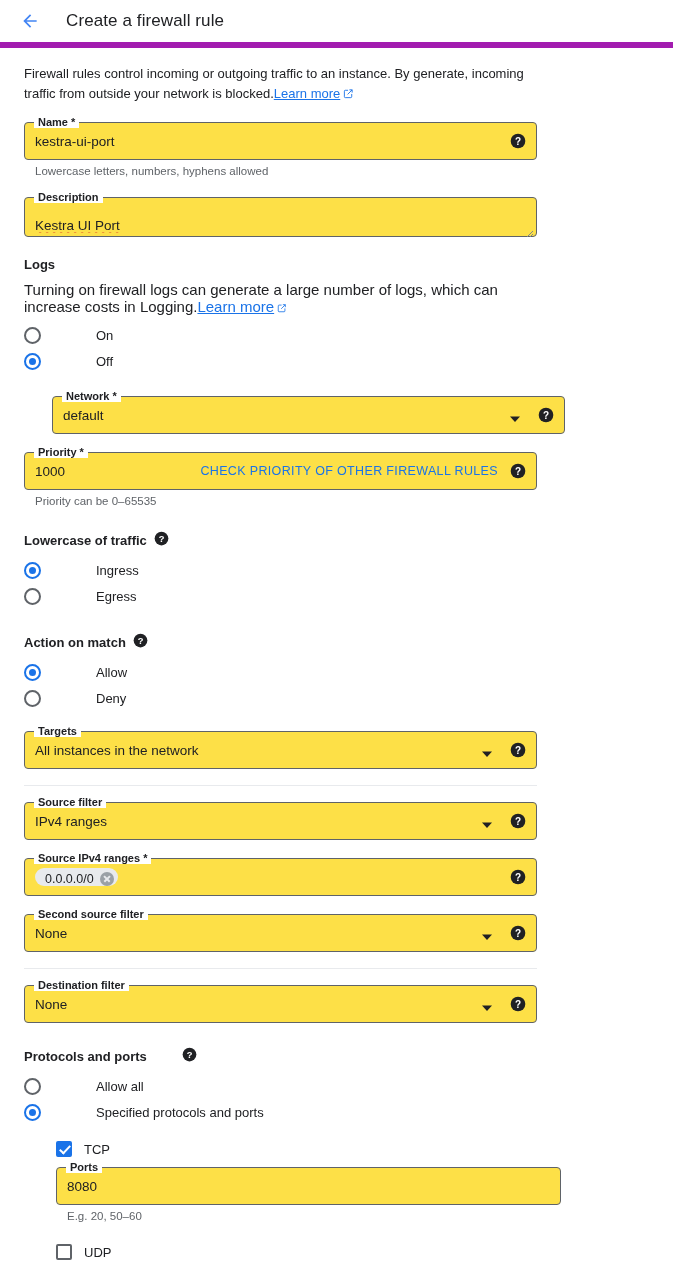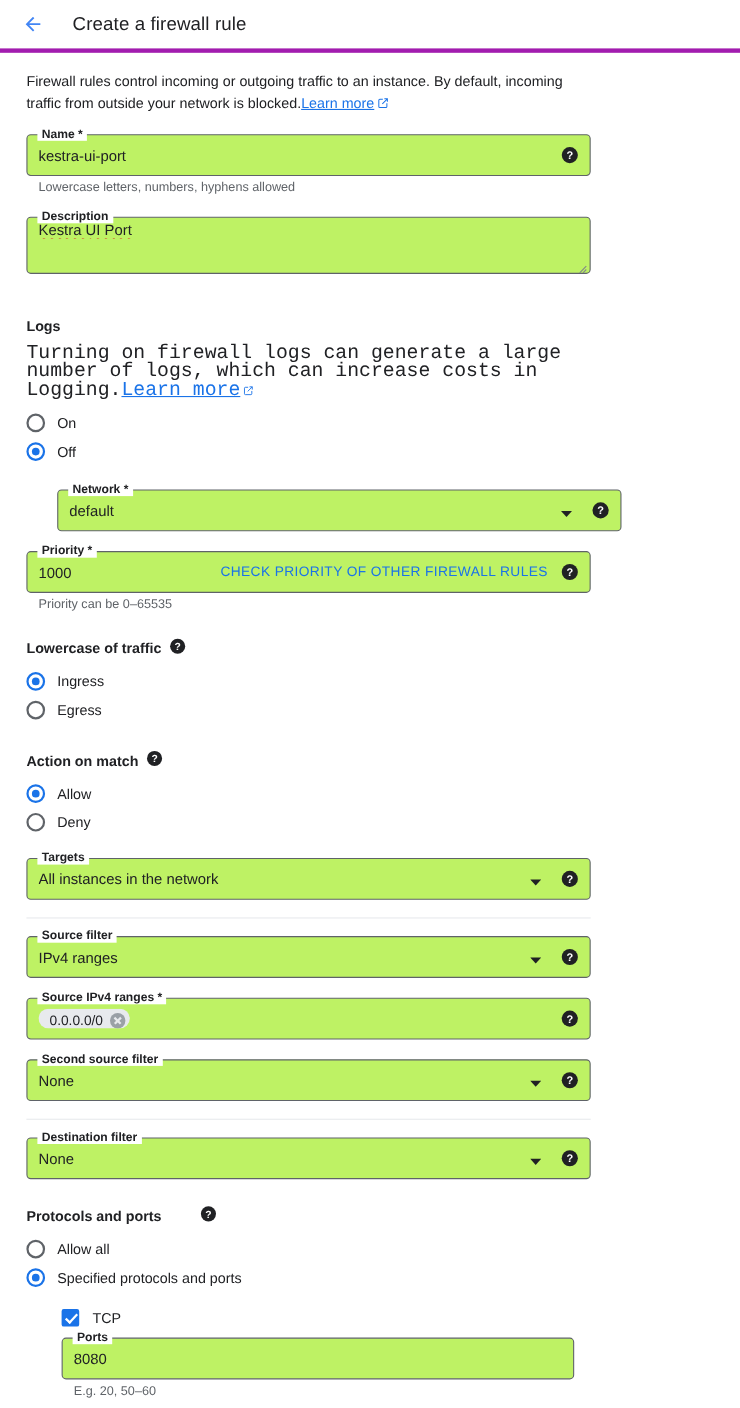--- a/index.html
+++ b/index.html
@@ -14,21 +14,21 @@
     overflow: hidden;
     position: relative;
   }
 
   
   .appbar {
     height: 48px;
     display: flex;
     align-items: center;
     padding-left: 14px;
-    border-bottom: 4px solid #a21caf;
+    border-bottom: 6px solid #a21caf;
     background: #fff;
   }
   .back-btn {
     width: 32px; height: 32px;
     display: flex; align-items: center; justify-content: center;
     cursor: pointer;
     flex: 0 0 auto;
   }
   .back-btn svg { display: block; }
   .appbar-title {
@@ -66,23 +66,23 @@
   .field-wrap { position: relative; margin-bottom: 2px; }
   .field {
     position: relative;
     width: 513px;
     border: 1px solid #5f6368;
     border-radius: 4px;
     height: 38px;
     display: flex;
     align-items: center;
     padding: 0 10px;
-    background: #bef264;
-  }
-  .field.tall { height: 52px; align-items: flex-start; padding-top: 4px; }
+    background: #fde047;
+  }
+  .field.tall { height: 40px; align-items: flex-start; padding-top: 20px; }
   .field-label {
     position: absolute;
     top: -7px;
     left: 9px;
     background: #fff;
     padding: 0 4px;
     font-size: 11px;
     font-weight: bold;
     color: #202124;
     line-height: 12px;
@@ -125,33 +125,33 @@
   
   .section-title {
     font-size: 13px;
     font-weight: bold;
     color: #202124;
     display: flex;
     align-items: center;
     gap: 7px;
   }
   .section-desc {
-    font-size: 18px;
+    font-size: 15px;
     line-height: 17px;
     color: #202124;
     max-width: 490px;
     margin-top: 9px;
-    font-family: Liberation Mono, monospace;
   }
 
   
   .radio-row {
     display: flex; align-items: center;
     height: 26px;
     cursor: pointer;
+    gap: 44px;
   }
   .radio {
     width: 17px; height: 17px;
     border-radius: 50%;
     border: 2px solid #5f6368;
     margin-right: 11px;
     flex: 0 0 auto;
     position: relative;
     background: #fff;
   }
@@ -260,21 +260,21 @@
     <svg width="20" height="20" viewBox="0 0 24 24">
       <path fill="#4285f4" d="M20 11H7.83l5.59-5.59L12 4l-8 8 8 8 1.41-1.41L7.83 13H20v-2z"></path>
     </svg>
   </div>
   <div class="appbar-title">Create a firewall rule</div>
 </div>
 
 <div class="content">
 
   <div class="intro">
-    <span>Firewall rules control incoming or outgoing traffic to an instance. By default, incoming traffic from outside your network is blocked.</span><a class="link">Learn more</a><span class="ext-icon"><svg width="11" height="11" viewBox="0 0 24 24">
+    <span>Firewall rules control incoming or outgoing traffic to an instance. By generate, incoming traffic from outside your network is blocked.</span><a class="link">Learn more</a><span class="ext-icon"><svg width="11" height="11" viewBox="0 0 24 24">
           <path fill="none" stroke="#1a73e8" stroke-width="2" d="M19 13v6a2 2 0 0 1-2 2H5a2 2 0 0 1-2-2V7a2 2 0 0 1 2-2h6"></path>
           <path fill="none" stroke="#1a73e8" stroke-width="2" d="M14 4h6v6M10 14L20 4"></path>
         </svg></span>
   </div>
 
   <div class="field-wrap">
     <div class="field">
       <span class="field-label">Name *</span>
       <span class="field-value">kestra-ui-port</span>
       <span class="help-icon">
@@ -292,21 +292,21 @@
       <span class="field-label">Description</span>
       <span class="field-value spell">Kestra UI Port</span>
       <span class="resize-handle">
         <svg width="10" height="10" viewBox="0 0 10 10">
             <path stroke="#80868b" stroke-width="1" d="M9 3L3 9M9 6L6 9"></path>
           </svg>
       </span>
     </div>
   </div>
 
-  <div class="section-title" style="margin-top:40px;">
+  <div class="section-title" style="margin-top:20px;">
     <span>Logs</span>
   </div>
   <div class="section-desc">
     <span>Turning on firewall logs can generate a large number of logs, which can increase costs in Logging.</span><a class="link">Learn more</a><span class="ext-icon"><svg width="10" height="10" viewBox="0 0 24 24">
           <path fill="none" stroke="#1a73e8" stroke-width="2" d="M19 13v6a2 2 0 0 1-2 2H5a2 2 0 0 1-2-2V7a2 2 0 0 1 2-2h6"></path>
           <path fill="none" stroke="#1a73e8" stroke-width="2" d="M14 4h6v6M10 14L20 4"></path>
         </svg></span>
   </div>
 
   <div style="margin-top:6px;">
@@ -506,21 +506,21 @@
       <span class="radio-label">Specified protocols and ports</span>
     </div>
   </div>
 
   <div class="indent" style="margin-top:12px;">
     <div class="check-row">
       <span class="cbox on"></span>
       <span class="check-label">TCP</span>
     </div>
     <div class="field-wrap" style="margin-top:6px;">
-      <div class="field" style="width:466px;">
+      <div class="field" style="width:505px;">
         <span class="field-label">Ports</span>
         <span class="field-value">8080</span>
       </div>
     </div>
     <div class="helper">E.g. 20, 50–60</div>
 
     <div class="check-row" style="margin-top:18px;">
       <span class="cbox"></span>
       <span class="check-label">UDP</span>
     </div>

